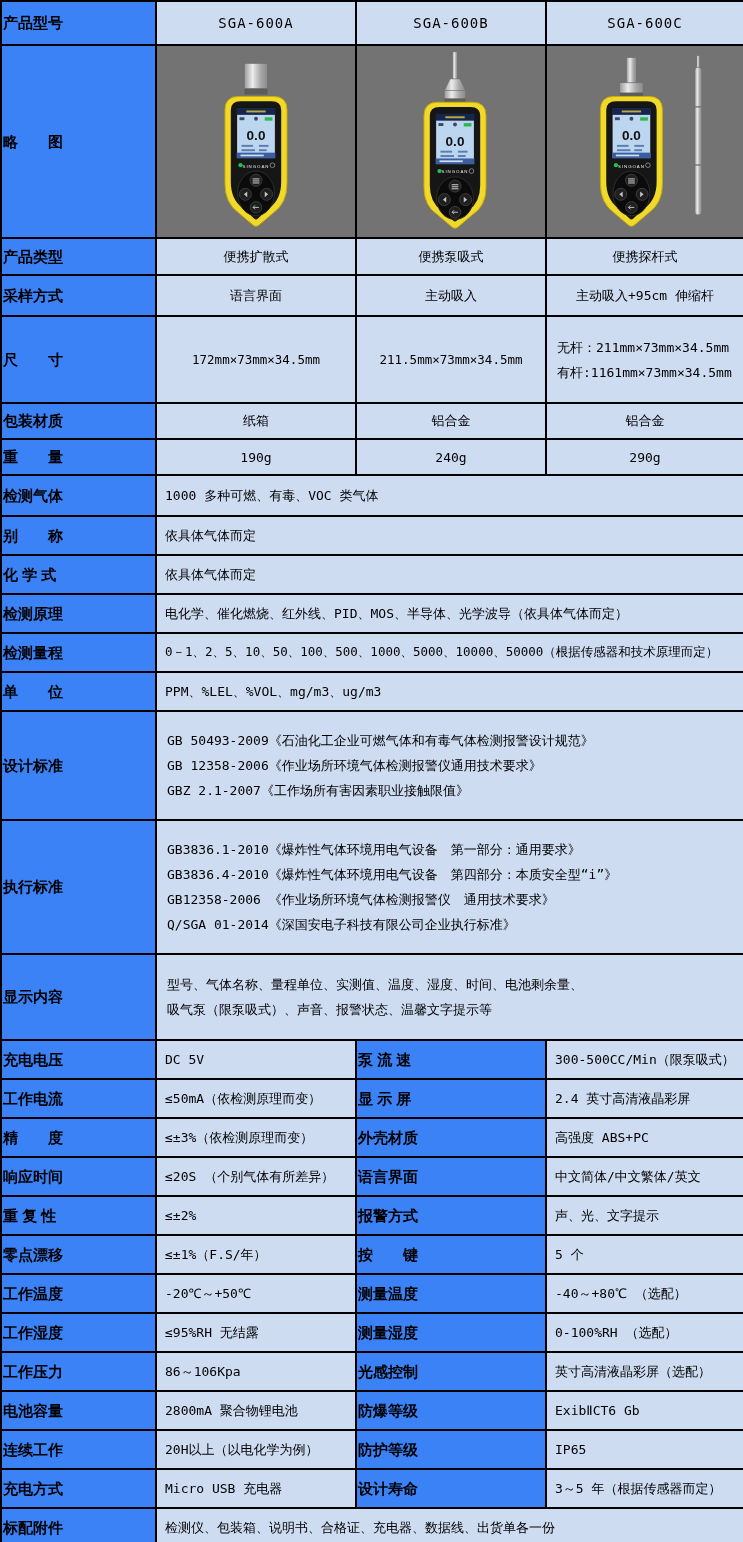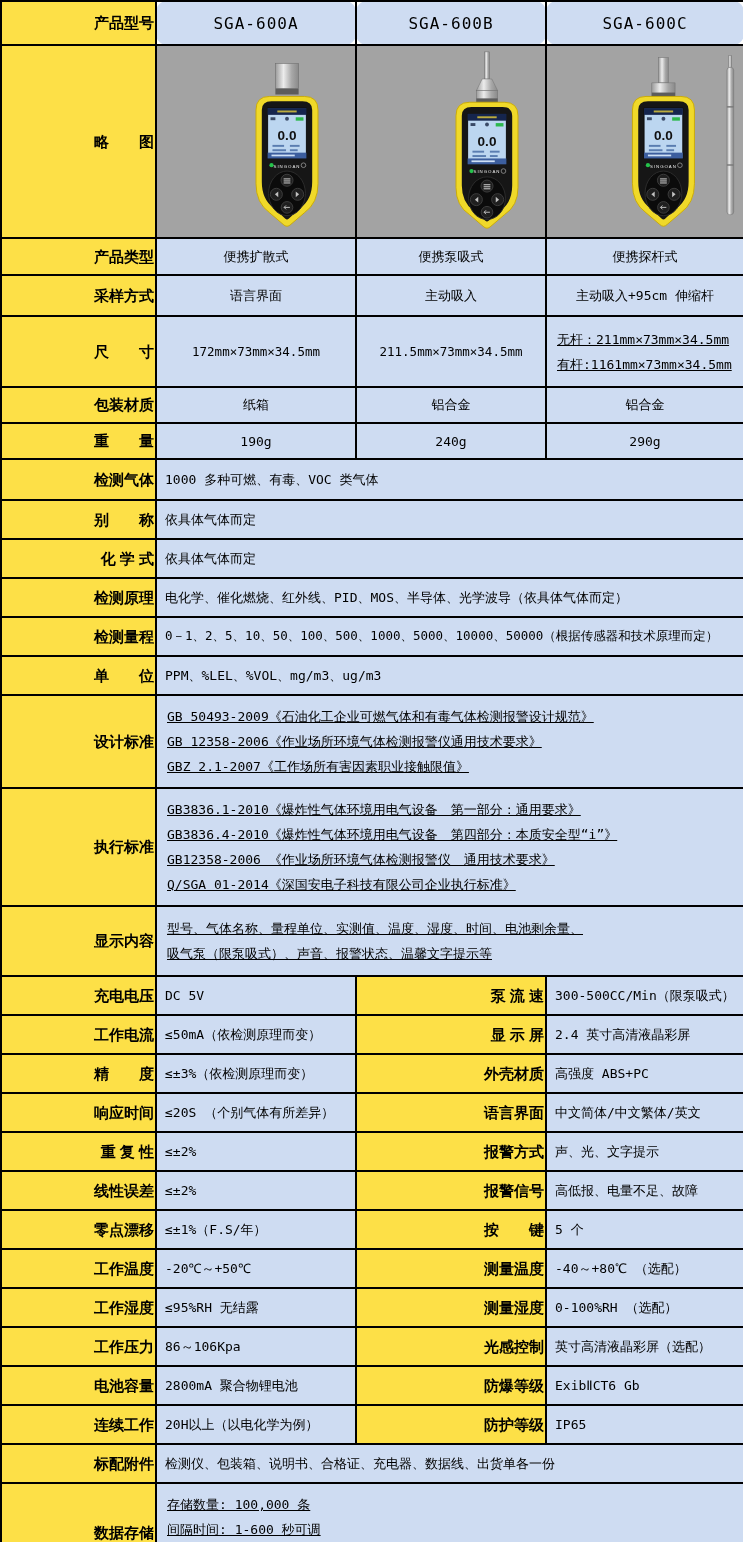--- a/index.html
+++ b/index.html
@@ -9,50 +9,50 @@
     table-layout:fixed;
     font-family:"Liberation Sans","DejaVu Sans",sans-serif;
     color:#000;
   }
   .spec-table td{
     border:2px solid #000;
     overflow:hidden;
     vertical-align:middle;
   }
   td.lbl{
-    background:#fde047;
+    background:#3b82f6;
     font-weight:bold;
     font-size:15px;
-    text-align:right;
+    text-align:left;
     line-height:1.3;
     white-space:pre-line;
     margin-top:20px;
   }
   td.val{
     background:#CEDCF2;
     font-family:"DejaVu Sans Mono","Liberation Mono",monospace;
     font-size:13px;
     padding:2px 8px;
   }
   td.val.center{text-align:center;padding:2px 8px;}
-  td.val.pre{white-space:pre-line;line-height:25px;padding:8px 10px;text-decoration:underline;}
-  td.sketch{background:#a3a3a3;text-align:center;padding:0;}
+  td.val.pre{white-space:pre-line;line-height:25px;padding:16px 10px;}
+  td.sketch{background:#737373;text-align:center;padding:0;}
   .r-head td{height:38px;}
-  .r-sketch td{height:189px;padding-left:32px;}
+  .r-sketch td{height:189px;}
   .r-type td{height:31px;}
   .r-sample td{height:35px;}
   .r-dim td{height:53px;}
   .r-pack td{height:30px;}
   .r-weight td{height:30px;}
   .r-std td{height:33px;}
   .r-design td{height:71px;}
   .r-exec td{height:95px;}
   .r-display td{height:52px;}
   .r-storage td{height:95px;}
-  td.model{font-size:16px;text-align:center;letter-spacing:1px;border-radius:11px;}
+  td.model{font-size:14px;text-align:center;letter-spacing:1px;}
   .dim-c{font-size:12.5px;line-height:25px;}
   .device-svg{width:196px;height:187px;display:block;margin:0 auto;}
 </style>
 </head>
 <body>
 
 <table class="spec-table">
   <colgroup>
       <col style="width:155px">
       <col style="width:200px">
@@ -329,26 +329,20 @@
     <td class="lbl">语言界面</td>
     <td class="val">中文简体/中文繁体/英文</td>
   </tr>
   <tr class="r-std">
     <td class="lbl">重 复 性</td>
     <td class="val">≤±2%</td>
     <td class="lbl">报警方式</td>
     <td class="val">声、光、文字提示</td>
   </tr>
   <tr class="r-std">
-    <td class="lbl">线性误差</td>
-    <td class="val">≤±2%</td>
-    <td class="lbl">报警信号</td>
-    <td class="val">高低报、电量不足、故障</td>
-  </tr>
-  <tr class="r-std">
     <td class="lbl">零点漂移</td>
     <td class="val">≤±1%（F.S/年）</td>
     <td class="lbl">按　　键</td>
     <td class="val">5 个</td>
   </tr>
   <tr class="r-std">
     <td class="lbl">工作温度</td>
     <td class="val">-20℃～+50℃</td>
     <td class="lbl">测量温度</td>
     <td class="val">-40～+80℃ （选配）</td>
@@ -369,20 +363,26 @@
     <td class="lbl">电池容量</td>
     <td class="val">2800mA 聚合物锂电池</td>
     <td class="lbl">防爆等级</td>
     <td class="val">ExibⅡCT6 Gb</td>
   </tr>
   <tr class="r-std">
     <td class="lbl">连续工作</td>
     <td class="val">20H以上（以电化学为例）</td>
     <td class="lbl">防护等级</td>
     <td class="val">IP65</td>
+  </tr>
+  <tr class="r-std">
+    <td class="lbl">充电方式</td>
+    <td class="val">Micro USB 充电器</td>
+    <td class="lbl">设计寿命</td>
+    <td class="val">3～5 年（根据传感器而定）</td>
   </tr>
 
   <tr class="r-std">
     <td class="lbl">标配附件</td>
     <td class="val" colspan="3">检测仪、包装箱、说明书、合格证、充电器、数据线、出货单各一份</td>
   </tr>
   <tr class="r-storage">
     <td class="lbl">数据存储
 （选配）</td>
     <td class="val pre" colspan="3">存储数量: 100,000 条

